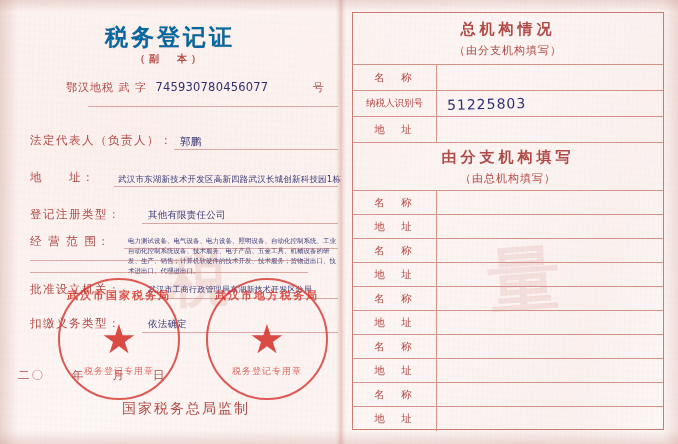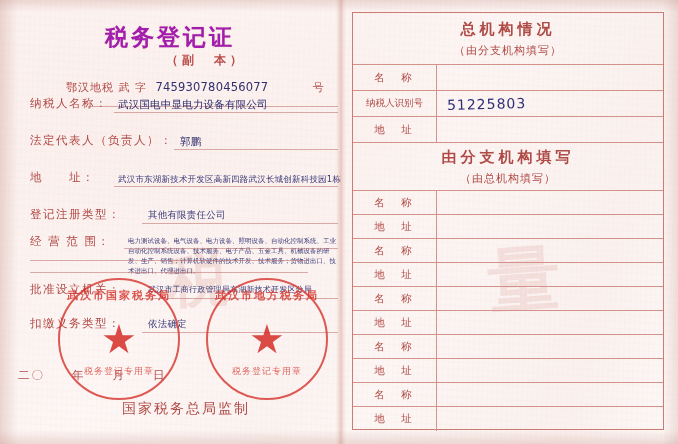--- a/index.html
+++ b/index.html
@@ -67,34 +67,33 @@
   }
   .doc-title {
     position: absolute;
     left: 0; top: 22px;
     width: 340px;
     text-align: center;
     font-family: "DejaVu Serif", "Liberation Serif", serif;
     font-size: 23px;
     font-weight: bold;
     letter-spacing: 3px;
-    color: #a21caf;
+    color: #0369a1;
     text-shadow: 0 0 1px rgba(185,74,72,0.4);
   }
   .doc-subtitle {
     position: absolute;
     left: 0; top: 52px;
     width: 340px;
     text-align: center;
     font-family: Liberation Sans, sans-serif;
-    font-size: 12px;
+    font-size: 10px;
     font-weight: bold;
     letter-spacing: 4px;
     color: #b94a48;
-    padding-left: 36px;
   }
 
   
   .num-line {
     position: absolute;
     left: 66px; top: 80px;
     width: 268px; height: 16px;
     font-size: 11px;
     color: #b04a46;
     letter-spacing: 1px;
@@ -321,25 +320,20 @@
 
     <div class="num-line">
       <span class="nl-a">鄂汉地税 武 字</span>
       <span class="nl-code">745930780456077</span>
       <span class="nl-b">号</span>
     </div>
     <div class="field" style="top:92px;">
       <div class="uline" style="left:58px; top:14px; width:250px;"></div>
     </div>
 
-    <div class="field" style="top:96px;">
-      <span class="lbl">纳税人名称：</span>
-      <span class="val hand" style="left:88px;">武汉国电中显电力设备有限公司</span>
-      <div class="uline" style="left:84px; top:16px; width:224px;"></div>
-    </div>
 
     <div class="field" style="top:133px;">
       <span class="lbl">法定代表人（负责人）：</span>
       <span class="val hand" style="left:150px;">郭鹏</span>
       <div class="uline" style="left:144px; top:16px; width:164px;"></div>
     </div>
 
     <div class="field" style="top:170px;">
       <span class="lbl">地　　址：</span>
       <span class="val" style="left:88px; top:4px; font-size:8.5px;">武汉市东湖新技术开发区高新四路武汉长城创新科技园1栋</span>

